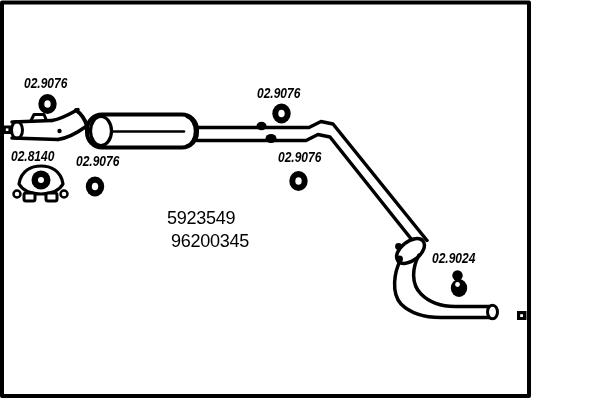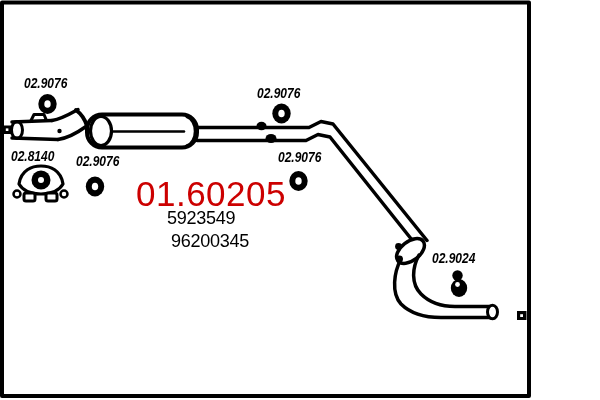--- a/index.html
+++ b/index.html
@@ -127,17 +127,16 @@
     </g>
   </svg>
 
   <div class="callout" style="left:24px;top:75px">02.9076</div>
   <div class="callout" style="left:11px;top:148px">02.8140</div>
   <div class="callout" style="left:76px;top:153px">02.9076</div>
   <div class="callout" style="left:257px;top:85px">02.9076</div>
   <div class="callout" style="left:278px;top:149px">02.9076</div>
   <div class="callout" style="left:432px;top:250px">02.9024</div>
 
-  <div class="main-part">01.60205</div>
   <div class="oe" style="left:167px;top:208px">5923549</div>
   <div class="oe" style="left:171px;top:231px">96200345</div>
 
 </div>
 
 </body></html>

